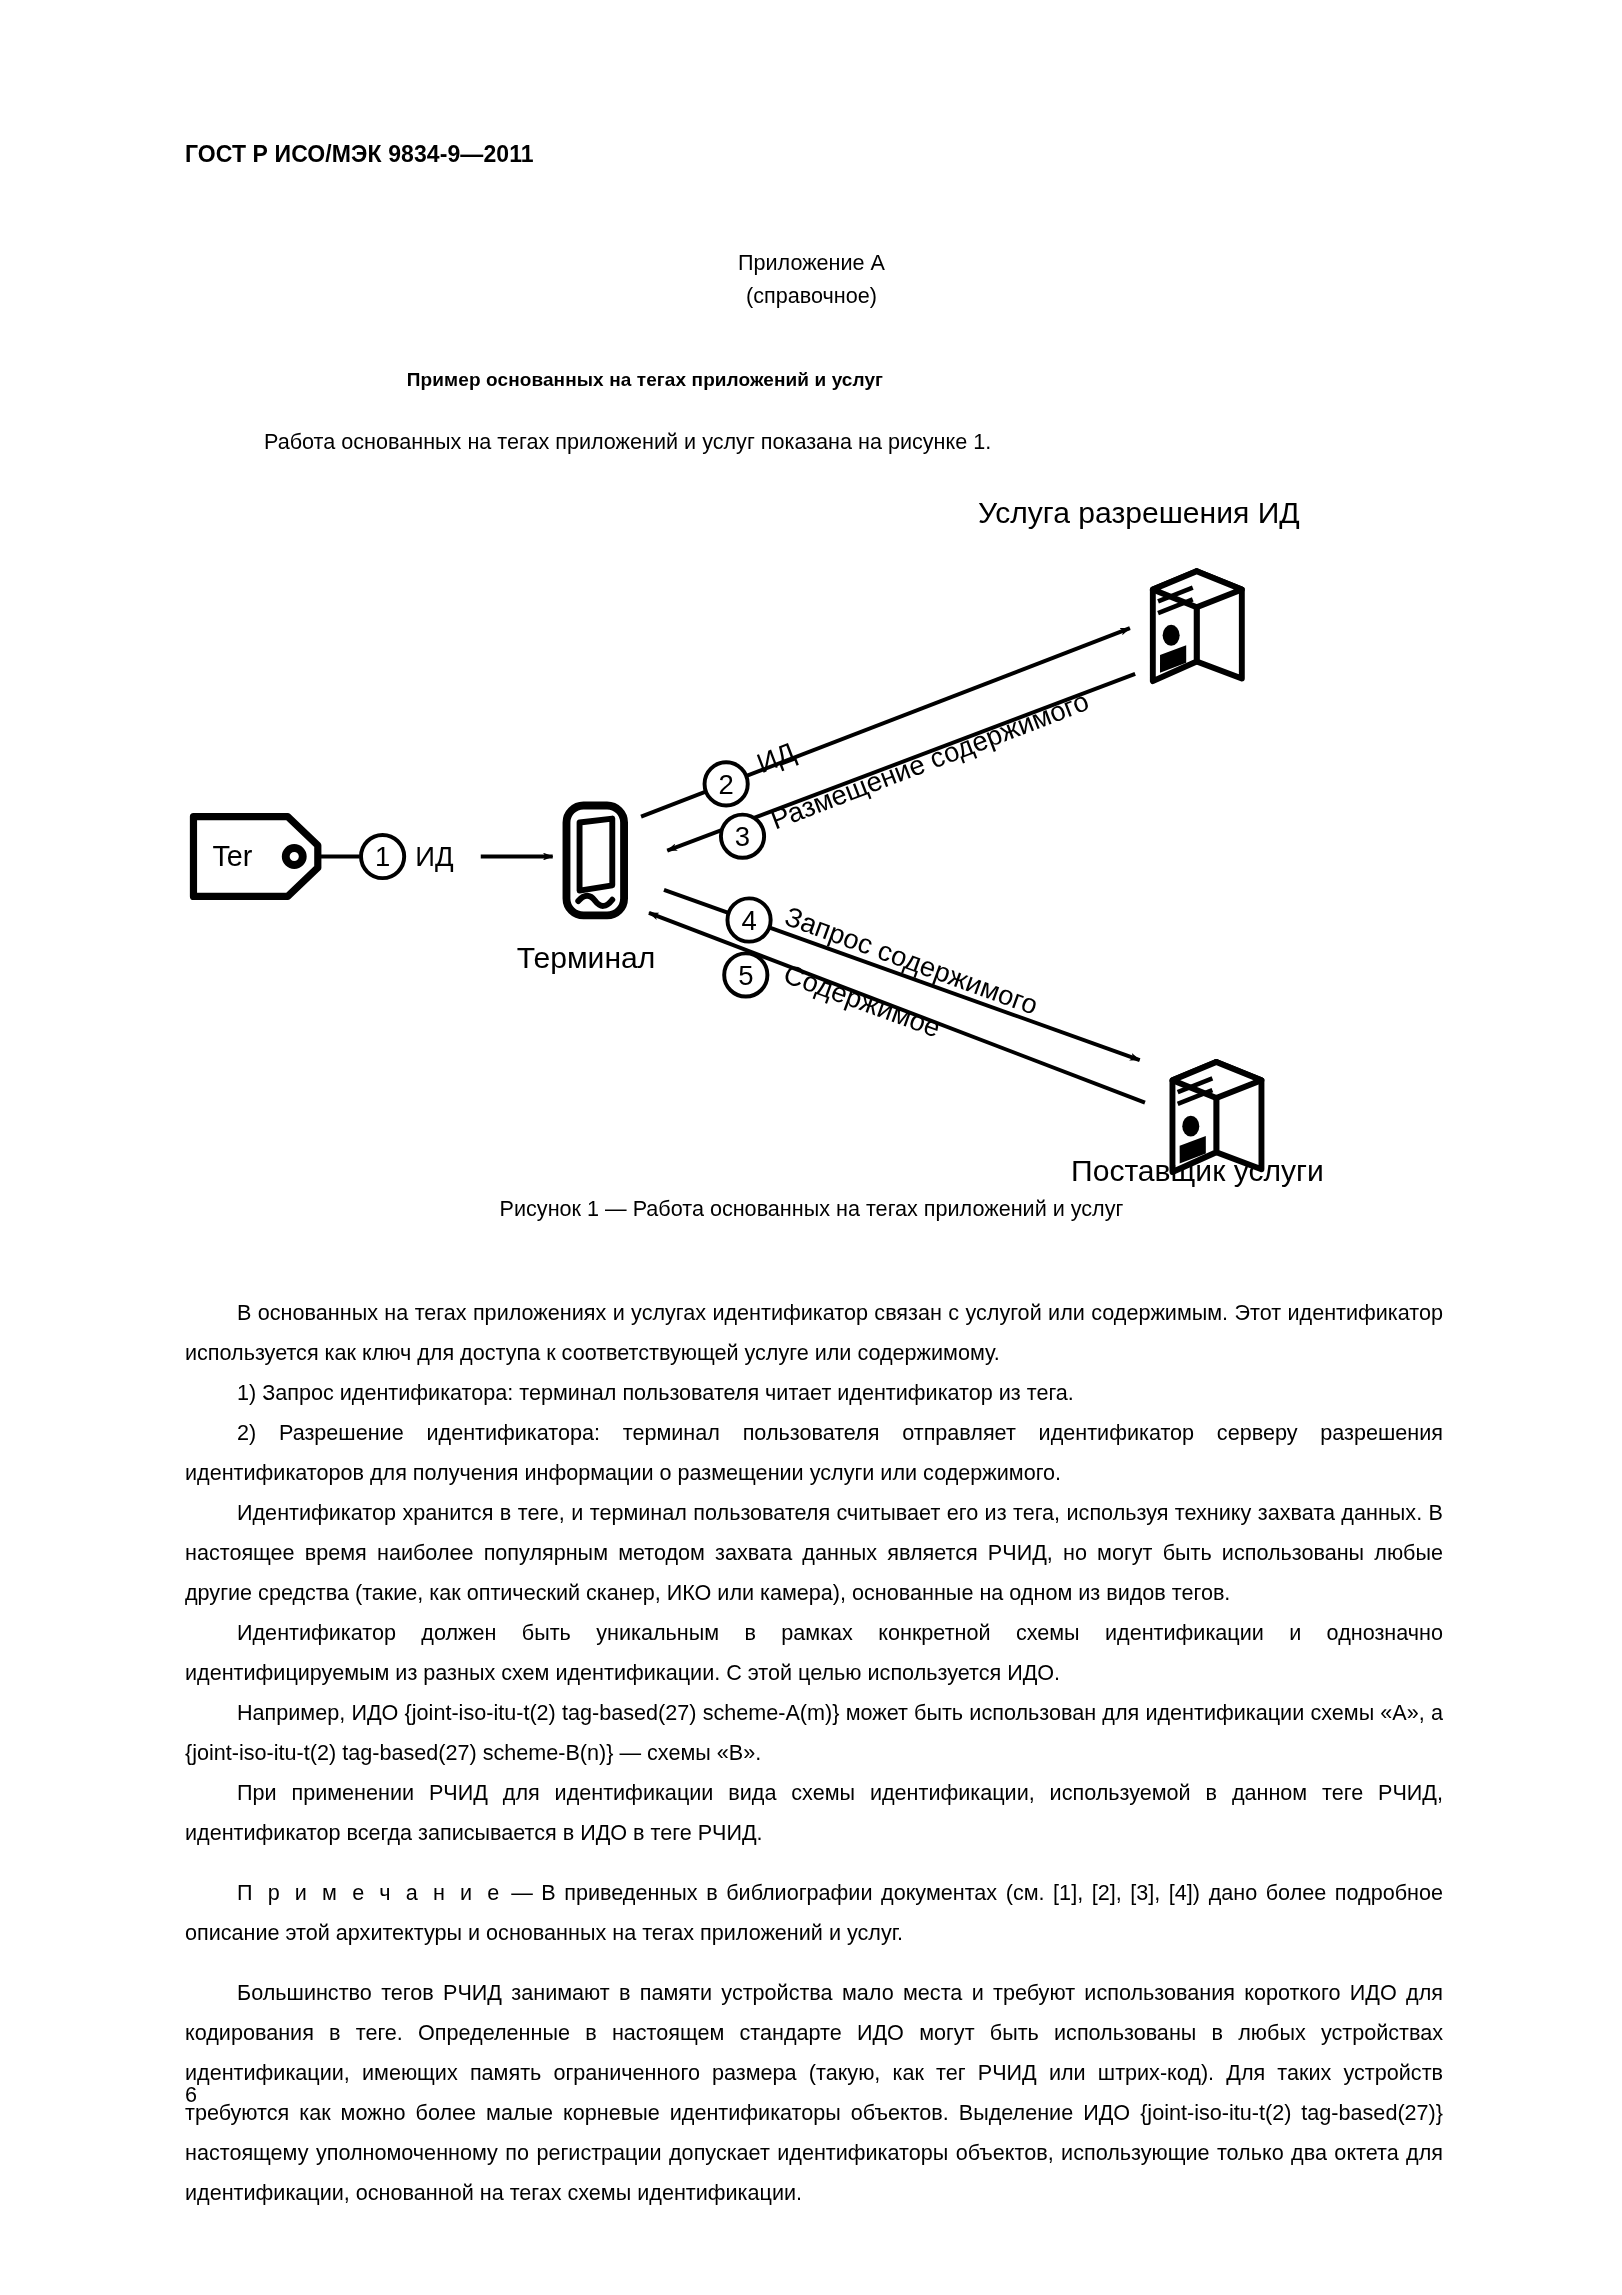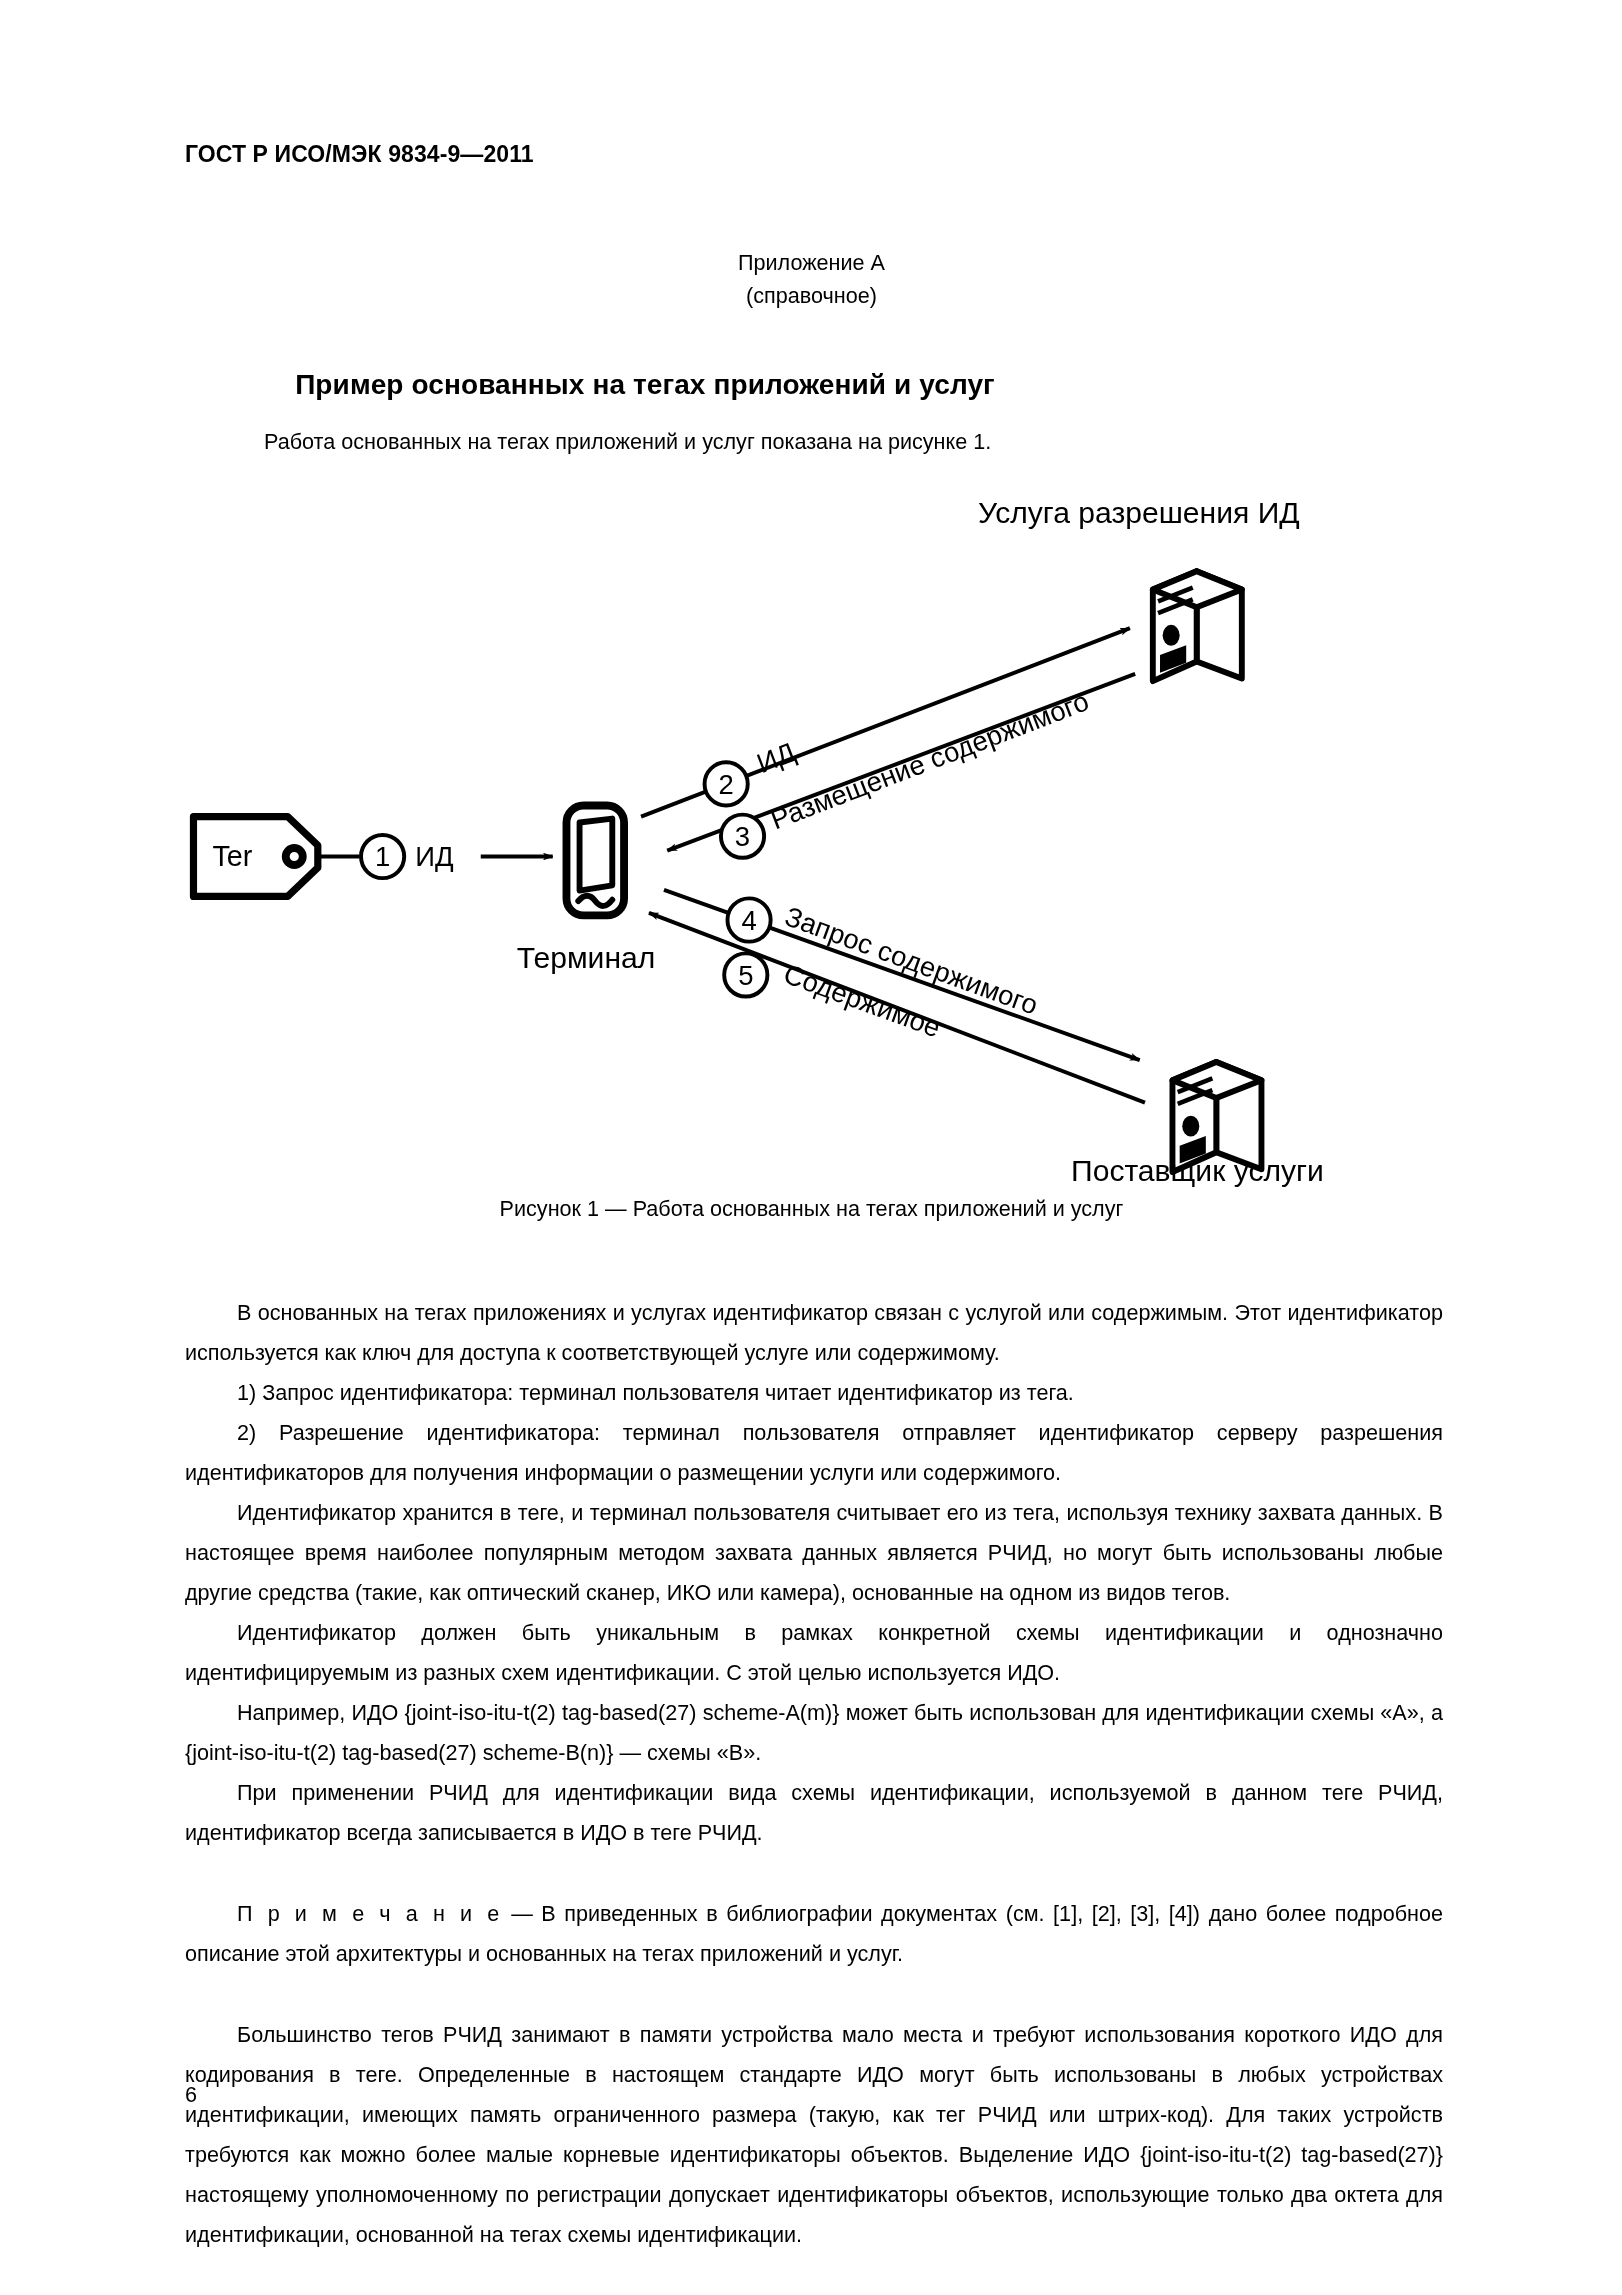--- a/index.html
+++ b/index.html
@@ -47,21 +47,21 @@
   }
   .annex-block div { display: block; }
 
   
   .clause-title {
     position: absolute;
     left: 0;
     top: 369px;
     width: 1290px;
     text-align: center;
-    font-size: 28px;
+    font-size: 19px;
     font-weight: bold;
     letter-spacing: 0.1px;
   }
 
   
   .intro-line {
     position: absolute;
     left: 264px;
     top: 429px;
     font-size: 21.6px;
@@ -95,21 +95,21 @@
     width: 1258px;
     font-size: 21.6px;
     line-height: 40px;
     text-align: justify;
     text-justify: inter-word;
   }
   .body-text p {
     margin: 0;
     text-indent: 52px;
   }
-  .body-text p.gap-before { margin-top: 41px; }
+  .body-text p.gap-before { margin-top: 20px; }
   .note-label {
     letter-spacing: 3.3px;
   }
 
   
   .folio {
     position: absolute;
     left: 185px;
     top: 2082px;
     font-size: 21.6px;

